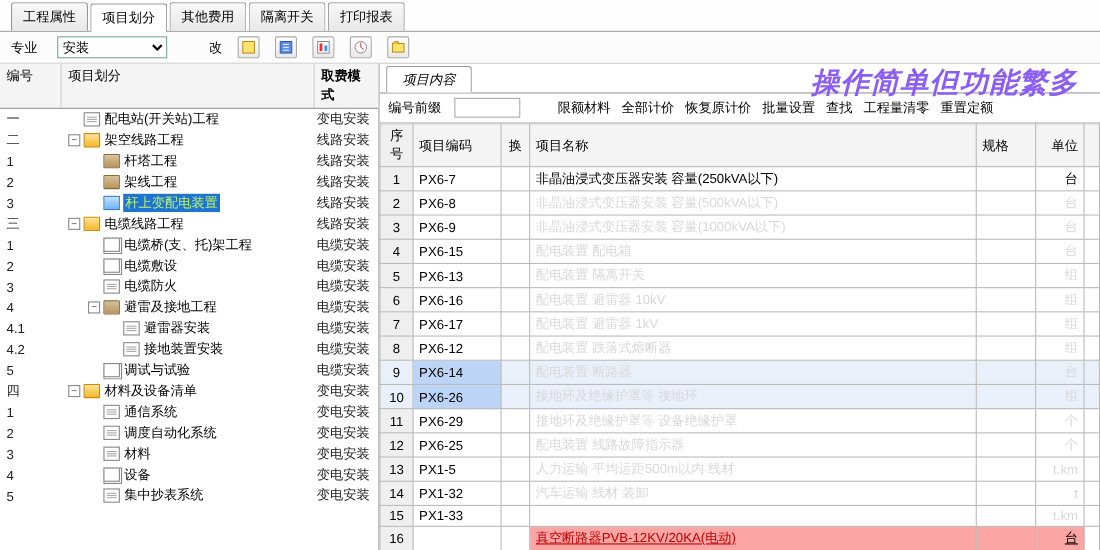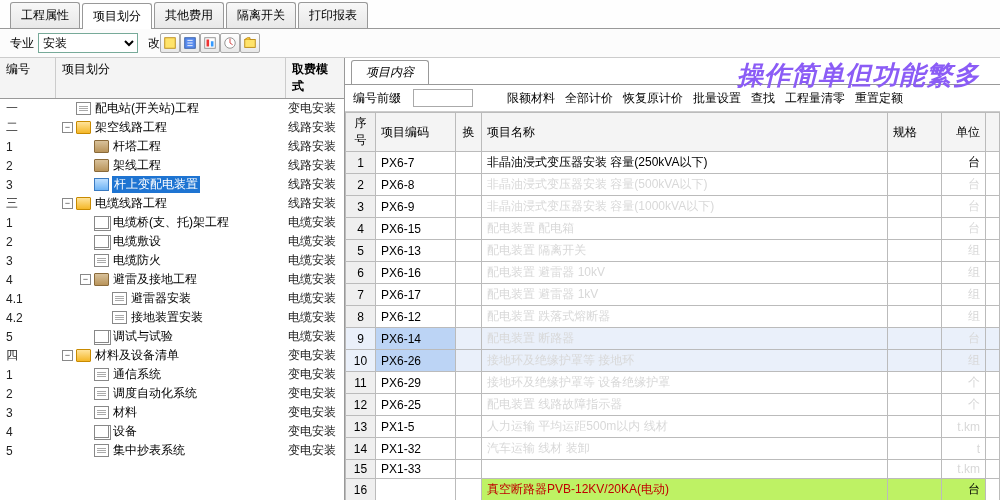--- a/index.html
+++ b/index.html
@@ -4,40 +4,40 @@
 <style>
   * { box-sizing: border-box; margin: 0; padding: 0; font-family: "Microsoft YaHei", SimSun, Arial, sans-serif; font-size: 12px; }
   body { background: #fff; width: 1000px; height: 500px; overflow: hidden; color: #000; }
 
   
   .tabs { display: flex; border-bottom: 1px solid #999; padding: 2px 10px 0 10px; background: #fefefe; }
   .tab { padding: 4px 10px; border: 1px solid #999; border-bottom: none; margin-right: 2px; border-radius: 3px 3px 0 0; background: linear-gradient(#f8f8f8,#e8e8e8); cursor: pointer; }
   .tab.active { background: #fff; position: relative; top: 1px; }
 
   
-  .toolbar { display: flex; align-items: center; padding: 4px 10px; gap: 0; border-bottom: 1px solid #ccc; background: #fcfcfc; }
+  .toolbar { display: flex; align-items: center; padding: 4px 10px; gap: 14px; border-bottom: 1px solid #ccc; background: #fcfcfc; }
   .toolbar .label { margin-right: 4px; }
   .toolbar select { font-size: 12px; border: 1px solid #7a9; background: #fff; height: 20px; }
   .tb-btn { width: 20px; height: 20px; display:inline-flex; align-items:center; justify-content:center; border:1px solid #aaa; border-radius:2px; background:linear-gradient(#fff,#e8e8e8); cursor:pointer; }
   .tb-btn svg { width:14px; height:14px; }
 
   .main { display:flex; height: calc(500px - 52px); }
 
   
   .left { width: 345px; border-right: 1px solid #999; display:flex; flex-direction:column; }
   .left-head { display:flex; border-bottom:1px solid #999; background:#f4f4f4; font-weight:normal; }
   .left-head .col-no { width:56px; padding:3px 6px; border-right:1px solid #ccc;}
   .left-head .col-div { flex:1; padding:3px 6px; border-right:1px solid #ccc;}
   .left-head .col-mode { width:58px; padding:3px 6px;font-weight:bold; }
   .tree { flex:1; overflow:auto; }
   .tree-row { display:flex; align-items:center; white-space:nowrap; height:19px; }
   .tree-row .no { width:56px; padding:0 6px; color:#222; }
   .tree-row .node { flex:1; display:flex; align-items:center; overflow:hidden; }
   .tree-row .mode { width:58px; padding:0 2px; overflow:hidden; color:#222; }
-  .tree-row.selected .node .txt { background:#1e74d2; color:#ffffff; padding:0 2px; }
+  .tree-row.selected .node .txt { background:#1e74d2; color:#bef264; padding:0 2px; }
   .toggle { width:11px; height:11px; border:1px solid #888; display:inline-flex; align-items:center; justify-content:center; font-size:9px; line-height:1; margin-right:3px; background:#fff; color:#444; cursor:pointer;}
   .toggle.spacer { border:none; background:transparent; }
   .ticon { width:15px; height:13px; margin-right:3px; display:inline-block; flex-shrink:0;}
   .ticon.folder-y{ background:linear-gradient(#ffe39a,#f4b728); border:1px solid #c88a00; border-radius:1px;}
   .ticon.folder-t{ background:linear-gradient(#d8c19a,#b9945a); border:1px solid #8a6a3a; border-radius:1px;}
   .ticon.page{ background:#fff; border:1px solid #888; position:relative;}
   .ticon.page::after{content:""; position:absolute; left:2px; right:2px; top:3px; height:1px; background:#aaa; box-shadow:0 2px 0 #aaa,0 4px 0 #aaa;}
   .ticon.pages{ background:#fff; border:1px solid #888; box-shadow:1px 1px 0 #fff,1px 1px 0 1px #888;}
   .ticon.blue{ background:linear-gradient(#bfe0ff,#6fb4f5); border:1px solid #3a7ac0;}
   .txt { padding:0 1px; }
@@ -58,21 +58,21 @@
   th.seq, td.seq { width:30px; text-align:center; background:#efefef;}
   th.code, td.code { width:80px;}
   th.swap, td.swap { width:26px; text-align:center;}
   th.name, td.name { }
   th.spec, td.spec { width:54px;}
   th.unit, td.unit { width:44px; text-align:right;}
   th.extra, td.extra { width:14px;}
   tr.ghost td.name, tr.ghost td.unit { color:#d8d8d8; }
   tr.hl td { background:#eaf0fa; }
   tr.hl td.code { background:#bcd4f5; }
-  tr.yl td.name, tr.yl td.unit, tr.yl td.spec { background:#bef264; }
+  tr.yl td.name, tr.yl td.unit, tr.yl td.spec { background:#fca5a5;text-decoration:underline; }
   tr.yl td.name { color:#c00000; }
 </style>
 </head>
 <body>
 
 <div class="tabs" id="main-tabs">
     <div class="tab">工程属性</div>
     <div class="tab active">项目划分</div>
     <div class="tab">其他费用</div>
     <div class="tab">隔离开关</div>

